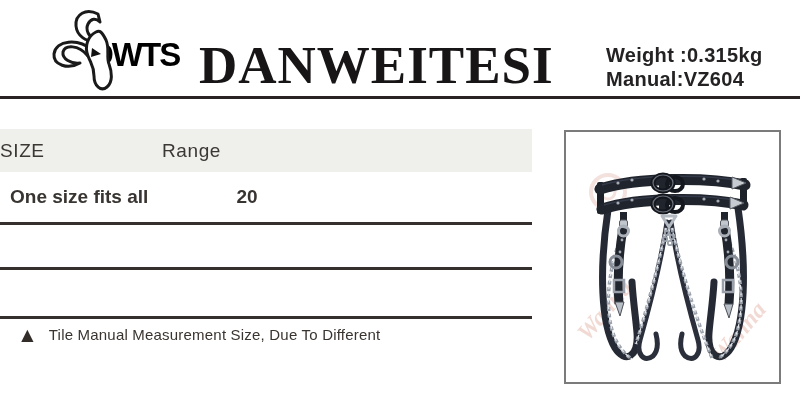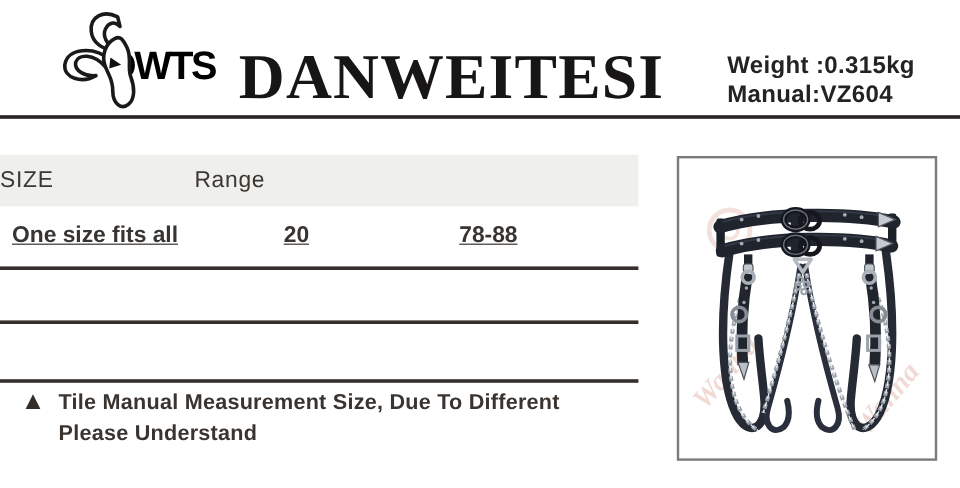--- a/index.html
+++ b/index.html
@@ -13,30 +13,30 @@
            letter-spacing:1px; color:#171515; white-space:nowrap;text-align:right; }
   .specs { position:absolute; left:606px; top:31px; font-size:20px; font-weight:700;
            line-height:24px; color:#242222; letter-spacing:0.3px;margin-top:12px; }
   .divider { position:absolute; left:0; top:96px; width:800px; height:3px; background:#2a2324; }
 
   
   .size-table { position:absolute; left:0; top:129px; width:532px; }
   .thead, .trow { display:grid; grid-template-columns:162px 170px 150px 1fr; align-items:center; }
   .thead { height:43px; background:#efefec; }
   .thead > div { text-align:left; font-weight:400; font-size:19px; color:#3b3733; letter-spacing:0.6px; }
-  .trow { height:50px; font-weight:700; font-size:19px; color:#383431;text-decoration:underline; }
+  .trow { height:50px; font-weight:700; font-size:19px; color:#383431; }
   .trow .c0 { padding-left:10px; white-space:nowrap; }
   .trow .c1, .trow .c2 { text-align:center; }
   .rule { height:3px; background:#35302d; }
   .gap1 { height:42px; } .gap2 { height:46px; }
 
   
   .note { position:absolute; left:17px; top:322px; display:flex; gap:11px; }
   .tri { font-size:21px; color:#332d2a; line-height:26px; }
-  .note-lines { font-size:18px; font-weight:700; color:#3a3430; line-height:26px; letter-spacing:0.2px; }
+  .note-lines { font-size:15px; font-weight:400; color:#3a3430; line-height:26px; letter-spacing:0.2px; }
 
   
   .product { position:absolute; left:564px; top:130px; width:217px; height:254px; margin:0;
              border:2px solid #7b7b7b; box-sizing:border-box; background:#fff; }
   .product svg { width:100%; height:100%; display:block; }
   .wm { font-size:24px; fill:#f2dad4; font-weight:700; font-style:italic; font-family:"Liberation Serif", serif; }
   .logo-dwts { font-family:"Liberation Sans", sans-serif; font-weight:900; font-size:33px; letter-spacing:-2px; fill:#000; }
 </style>
 </head>
 <body>
@@ -60,34 +60,32 @@
   <div class="divider"></div>
 
   <section class="size-table">
     <div class="thead">
       <div>SIZE</div>
       <div>Range</div>
     </div>
     <div class="trow">
       <div class="c0">One size fits all</div>
       <div class="c1">20</div>
-      <div class="c2">78-88</div>
     </div>
     <div class="rule"></div>
     <div class="gap1"></div>
     <div class="rule"></div>
     <div class="gap2"></div>
     <div class="rule"></div>
   </section>
 
   <aside class="note">
     <span class="tri">▲</span>
     <div class="note-lines">
       <div>Tile Manual Measurement Size, Due To Different</div>
-      <div>Please Understand</div>
     </div>
   </aside>
 
   <figure class="product">
     <svg viewBox="0 0 213 250">
 
       <g stroke="#f2deda" fill="none" opacity="0.9">
         <circle cx="42" cy="60" r="17" stroke-width="4"></circle>
         <circle cx="42" cy="60" r="7" stroke-width="3"></circle>
       </g>

